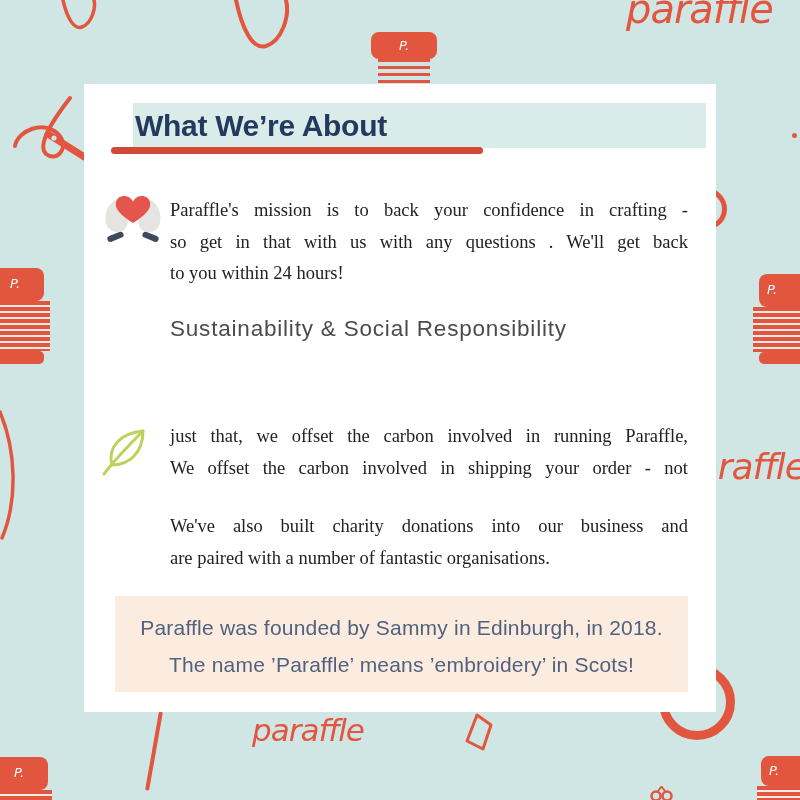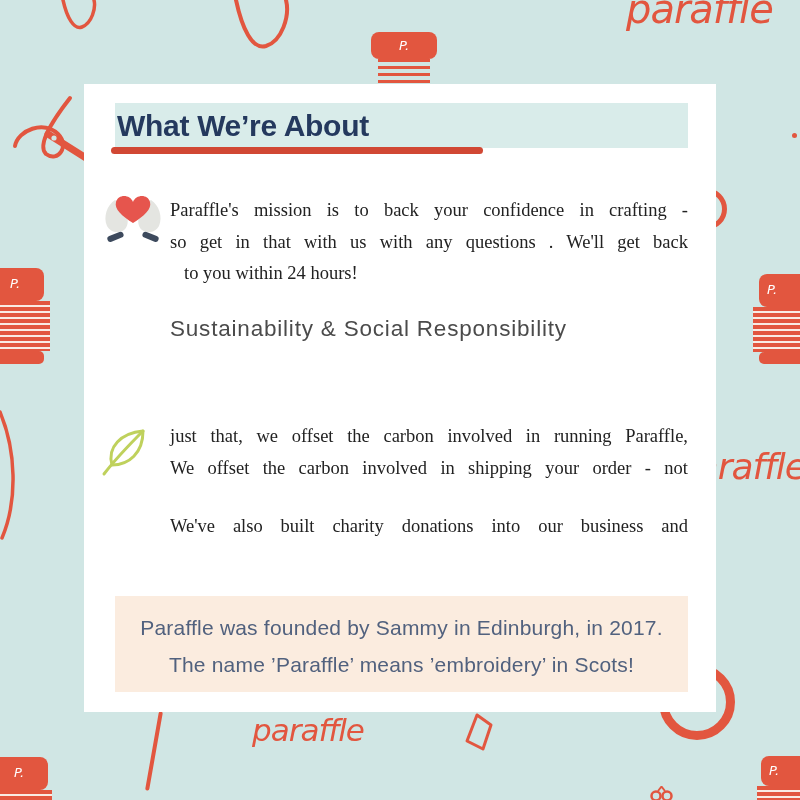--- a/index.html
+++ b/index.html
@@ -27,35 +27,35 @@
   .sbody{position:absolute;background-color:var(--coral);
          background-image:repeating-linear-gradient(to bottom,rgba(255,255,255,0) 0 4px,#f9ebe4 4px 6px);}
   .sbody-open{position:absolute;
          background:repeating-linear-gradient(to bottom,var(--coral) 0 3px,rgba(0,0,0,0) 3px 7px);}
   .logo{position:absolute;z-index:1;color:var(--coral);font-family:"DejaVu Sans",sans-serif;
         font-style:italic;letter-spacing:-1px;white-space:nowrap;}
   .logo-clip{position:absolute;z-index:1;overflow:hidden;}
   .logo-clip .logo{position:absolute;}
 
   .card{position:absolute;z-index:2;left:84px;top:84px;width:632px;height:628px;background:var(--card);}
-  .banner{position:absolute;left:31px;top:19px;width:573px;height:45px;background:var(--banner);}
+  .banner{position:absolute;left:49px;top:19px;width:573px;height:45px;background:var(--banner);}
   .title{font-size:30px;line-height:45px;font-weight:bold;color:var(--navy);
          letter-spacing:-0.3px;padding-left:2px;}
   .underline{position:absolute;left:27px;top:63px;width:372px;height:7px;border-radius:4px;
              background:var(--coral-dark);}
   .sec-heading{position:absolute;left:86px;font-size:22.5px;color:var(--heading);
                letter-spacing:0.8px;white-space:nowrap;font-weight:400;}
   .h1pos{top:78px;} .h2pos{top:232px;}
   .icon{position:absolute;}
   .hands{left:17px;top:103px;} .leaf{left:17px;top:341px;}
   .para{position:absolute;left:86px;width:518px;font-family:"Liberation Serif",serif;
         font-size:18.5px;line-height:31.5px;color:var(--text);}
   .p1{top:111px;} .p2{top:260px;} .p3{top:337px;} .p4{top:427px;}
   .tline{text-align:justify;text-align-last:justify;}
-  .tline-last{text-align-last:left;margin-left:14px;}
+  .tline-last{text-align-last:left;}
   .footer{position:absolute;left:31px;top:512px;width:573px;height:96px;background:var(--footer-bg);
           padding-top:13px;}
   .fline{text-align:center;line-height:37px;font-size:21px;color:var(--footer-text);
          letter-spacing:0.2px;}
 </style>
 </head>
 <body>
 
 <div class="stage">
 
@@ -173,21 +173,22 @@
       </svg>
     </div>
 
     <div class="para p3">
         <div class="tline">just that, we offset the carbon involved in running Paraffle,</div>
         <div class="tline">We offset the carbon involved in shipping your order - not</div>
       </div>
 
     <div class="para p4">
         <div class="tline">We've also built charity donations into our business and</div>
+        <div class="tline tline-last">are paired with a number of fantastic organisations.</div>
       </div>
 
     <div class="footer">
-      <div class="fline">Paraffle was founded by Sammy in Edinburgh, in 2017.</div>
+      <div class="fline">Paraffle was founded by Sammy in Edinburgh, in 2018.</div>
       <div class="fline">The name ’Paraffle’ means ’embroidery’ in Scots!</div>
     </div>
 
   </div>
 </div>
 
 </body></html>

